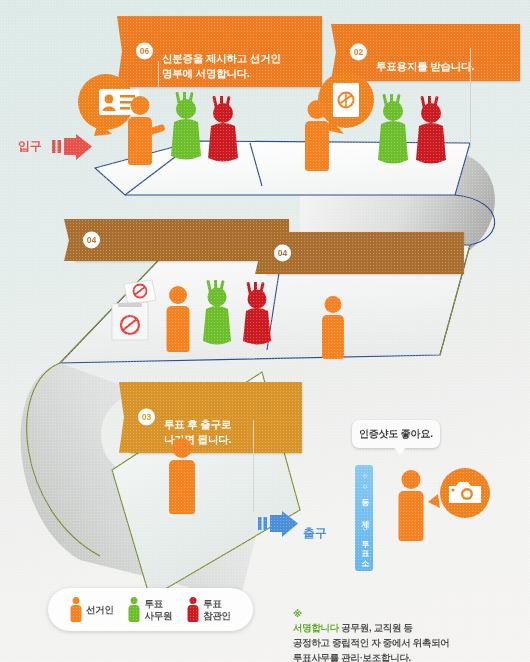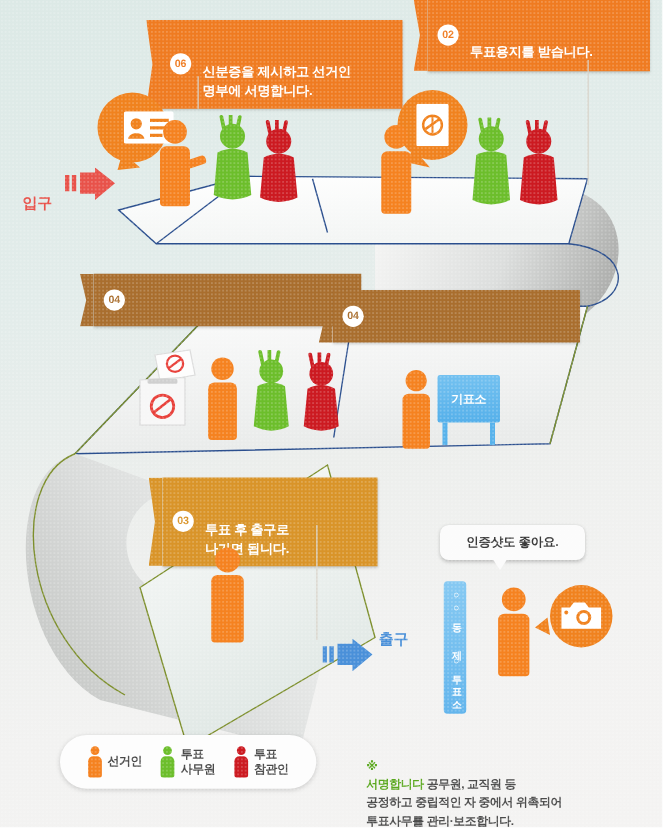--- a/index.html
+++ b/index.html
@@ -70,21 +70,21 @@
   }
   .bubble-round::after{
     content:"";position:absolute;width:0;height:0;
   }
 
   
   .tip{
     position:absolute;background:#fbfbfb;border-radius:7px;
     box-shadow:0 1px 3px rgba(0,0,0,.22);
     font-size:10px;font-weight:bold;color:#3a3a3a;
-    padding:7px 21px;white-space:nowrap;letter-spacing:-.2px;
+    padding:7px 7px;white-space:nowrap;letter-spacing:-.2px;
   }
   .tip::after{
     content:"";position:absolute;left:42px;bottom:-8px;
     border-left:6px solid transparent;border-right:6px solid transparent;
     border-top:9px solid #fbfbfb;
   }
 
   
   .booth{position:absolute;}
   .booth .panel{
@@ -224,30 +224,30 @@
       <g fill="#cc1a21">
         <circle cx="20" cy="17" r="10"></circle>
         <path d="M8 30 q12 -6 24 0 l3 32 q-15 7 -30 0 Z"></path>
         <rect x="11" y="0" width="3" height="16" rx="1.5" transform="rotate(-12 12 8)"></rect>
         <rect x="17" y="-1" width="3" height="16" rx="1.5"></rect>
         <rect x="23" y="0" width="3" height="16" rx="1.5" transform="rotate(12 24 8)"></rect>
       </g>
     </svg>
   </div>
 
-  <div class="arrowlbl" style="left:18px;top:154px;color:#e8524a;">입구</div>
+  <div class="arrowlbl" style="left:18px;top:138px;color:#e8524a;">입구</div>
   <svg style="position:absolute;left:52px;top:134px;" width="42" height="26">
     <g fill="#e8524a">
       <rect x="0" y="6" width="3.5" height="13"></rect>
       <rect x="5.5" y="6" width="3.5" height="13"></rect>
       <path d="M12 4 L12 21 L24 21 L24 26 L40 12.5 L24 0 L24 4 Z"></path>
     </g>
   </svg>
 
-  <div class="ribbon r-orange" style="left:342px;top:0;width:132px;">
+  <div class="ribbon r-orange" style="left:342px;top:24px;width:132px;">
     <span class="num">02</span>
     <span>투표용지를 받습니다.</span>
   </div>
   <div class="leader" style="left:470px;top:48px;height:100px;"></div>
 
   <div class="bubble-round" style="left:318px;top:72px;width:56px;height:56px;">
     <svg width="56" height="70" style="position:absolute;left:0;top:0;overflow:visible">
       <polygon points="12,46 26,62 8,58" fill="#f0821e"></polygon>
     </svg>
     <svg width="26" height="34" style="position:absolute;left:15px;top:11px;">
@@ -330,46 +330,41 @@
 
   <div class="ribbon r-brown" style="left:266px;top:232px;width:152px;">
     <span class="num">04</span>
   </div>
 
   <div class="person" style="left:318px;top:296px;width:30px;height:62px;">
     <span class="head" style="width:17px;height:17px;top:0;background:#f58220;"></span>
     <span class="body" style="width:22px;height:44px;top:19px;background:#f58220;border-radius:5px 5px 3px 3px;"></span>
   </div>
 
-  <div class="booth" style="left:350px;top:300px;width:50px;height:58px;">
-    <div class="panel">기표소</div>
-    <span class="leg" style="left:4px;"></span>
-    <span class="leg" style="right:4px;"></span>
-  </div>
 
   <div class="ribbon r-amber" style="left:130px;top:382px;width:126px;">
     <span class="num">03</span>
     <span>투표 후 출구로
 나가면 됩니다.</span>
   </div>
   <div class="leader" style="left:253px;top:420px;height:92px;"></div>
 
   <div class="person" style="left:165px;top:438px;width:34px;height:76px;">
     <span class="head" style="width:20px;height:20px;top:0;background:#f58220;"></span>
     <span class="body" style="width:26px;height:54px;top:22px;background:#f58220;border-radius:5px 5px 3px 3px;"></span>
   </div>
 
   <svg style="position:absolute;left:258px;top:511px;" width="42" height="26">
     <g fill="#4a90d9">
       <rect x="0" y="6" width="3.5" height="13"></rect>
       <rect x="5.5" y="6" width="3.5" height="13"></rect>
       <path d="M12 4 L12 21 L24 21 L24 26 L40 12.5 L24 0 L24 4 Z"></path>
     </g>
   </svg>
-  <div class="arrowlbl" style="left:303px;top:503px;color:#4a90d9;text-align:right;">출구</div>
+  <div class="arrowlbl" style="left:303px;top:525px;color:#4a90d9;text-align:right;">출구</div>
 
   <div class="tip" style="left:352px;top:420px;">인증샷도 좋아요.</div>
 
   <div class="vsign" style="left:355px;top:465px;width:18px;height:98px;">○○동 제○투표소</div>
 
   <div class="person" style="left:395px;top:470px;width:32px;height:72px;">
     <span class="head" style="width:19px;height:19px;top:0;background:#f58220;"></span>
     <span class="body" style="width:25px;height:50px;top:21px;background:#f58220;border-radius:5px 5px 3px 3px;"></span>
   </div>
 

